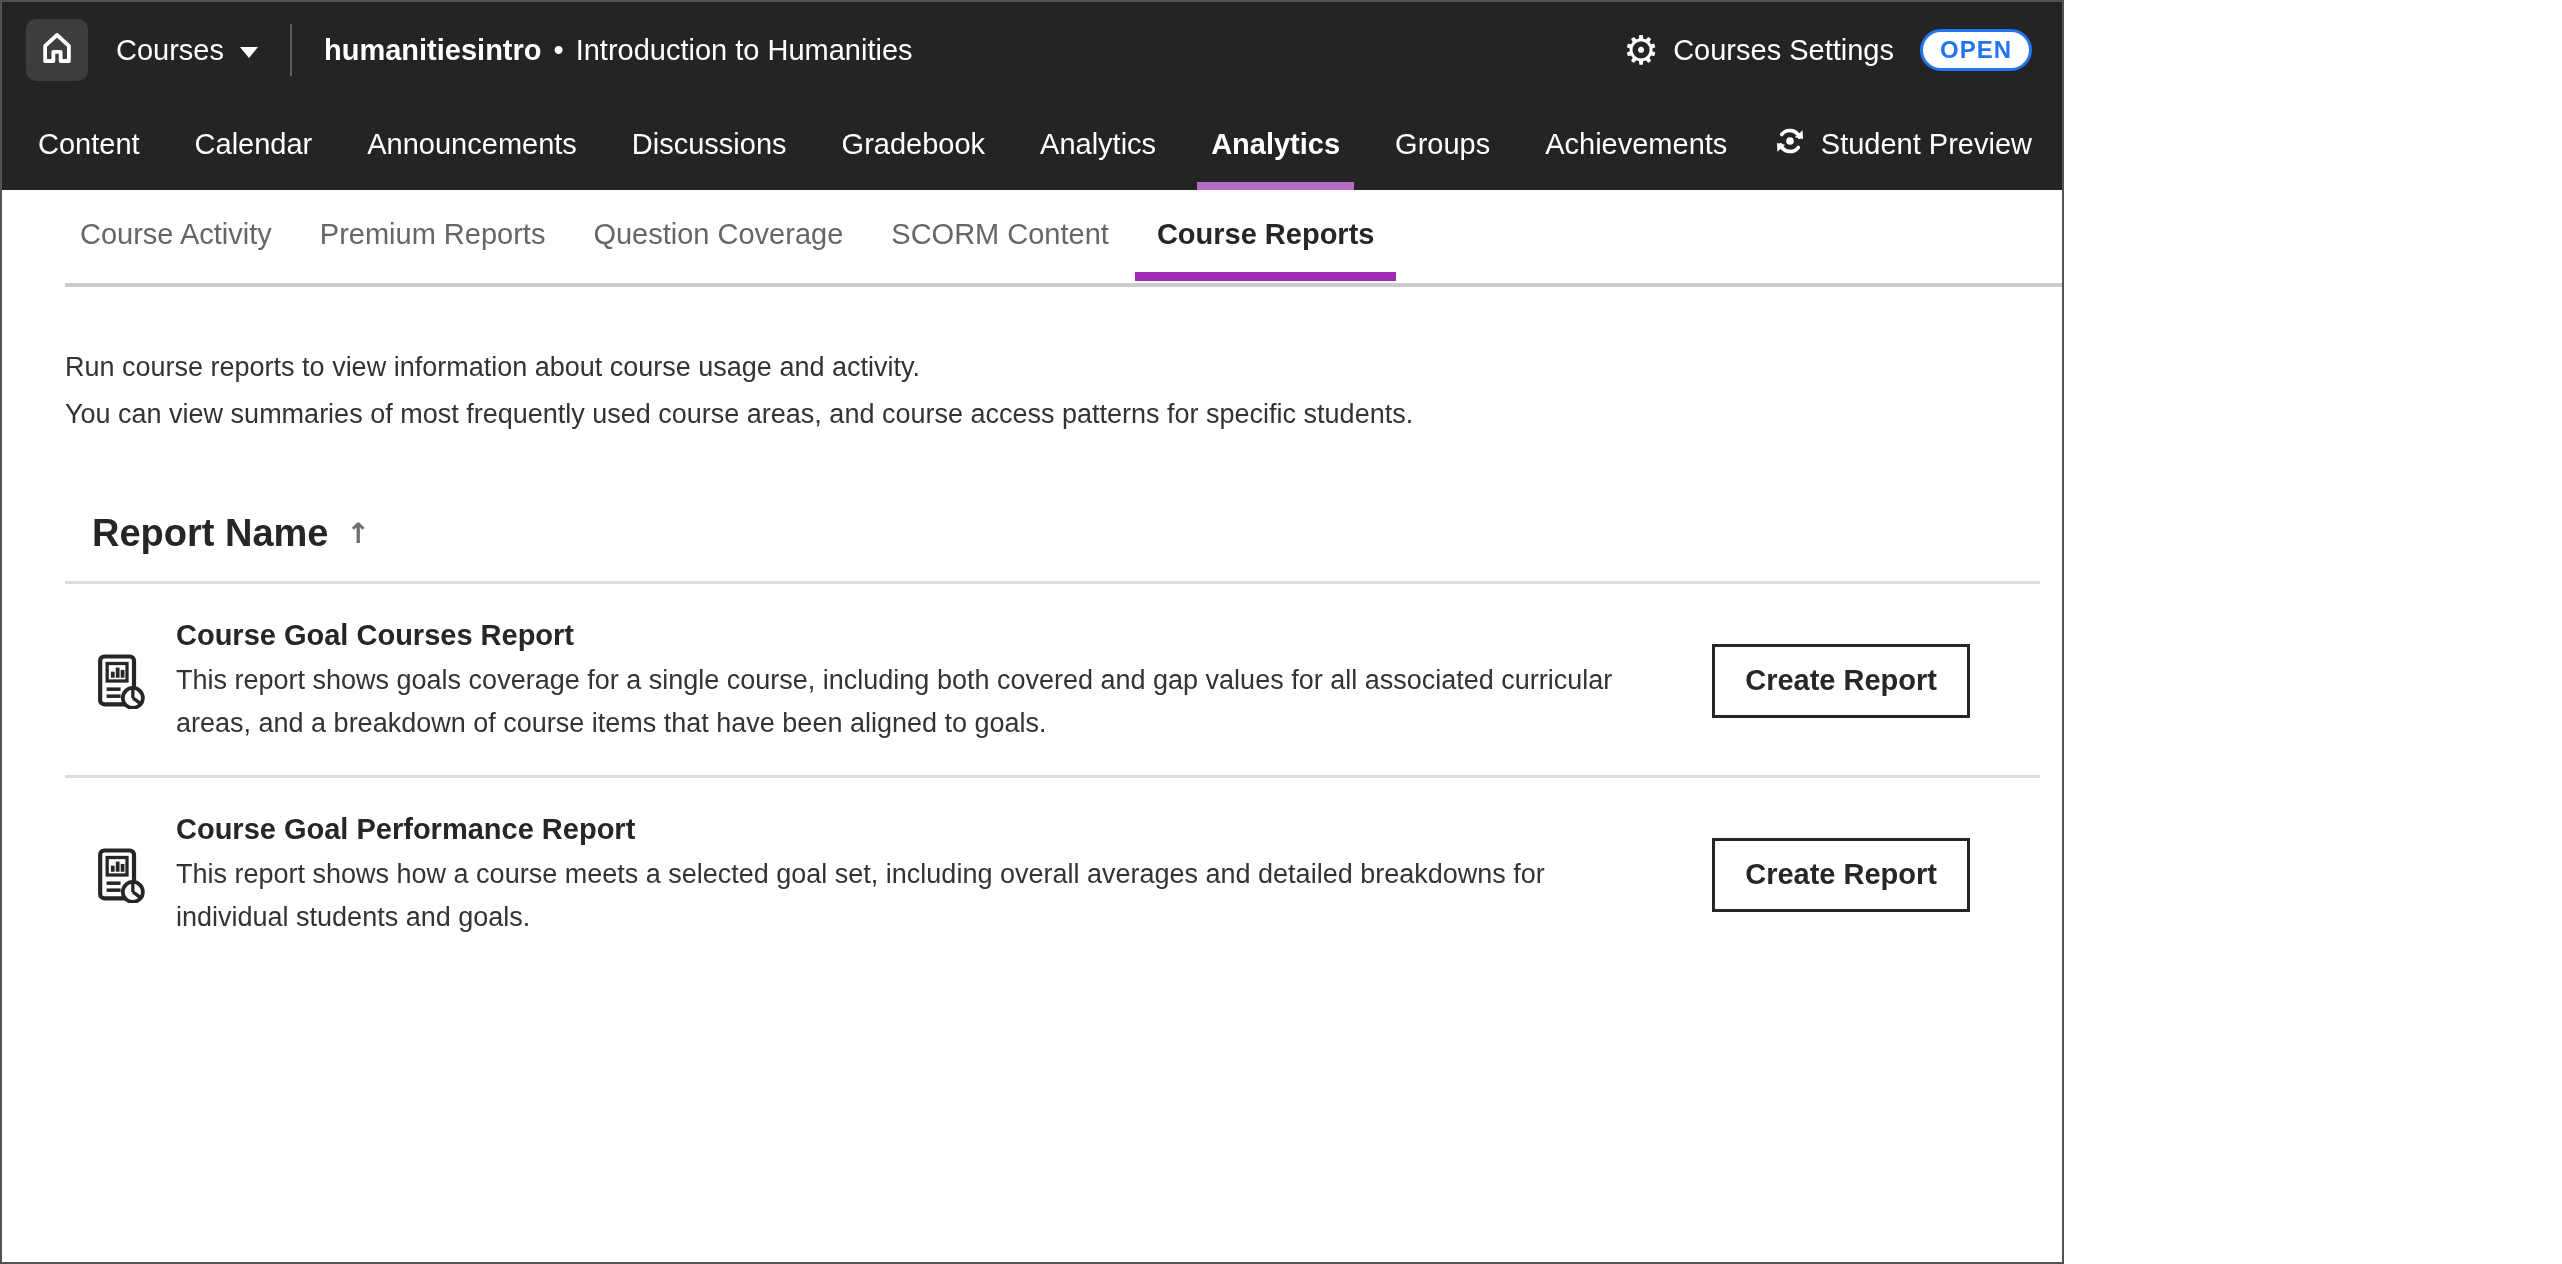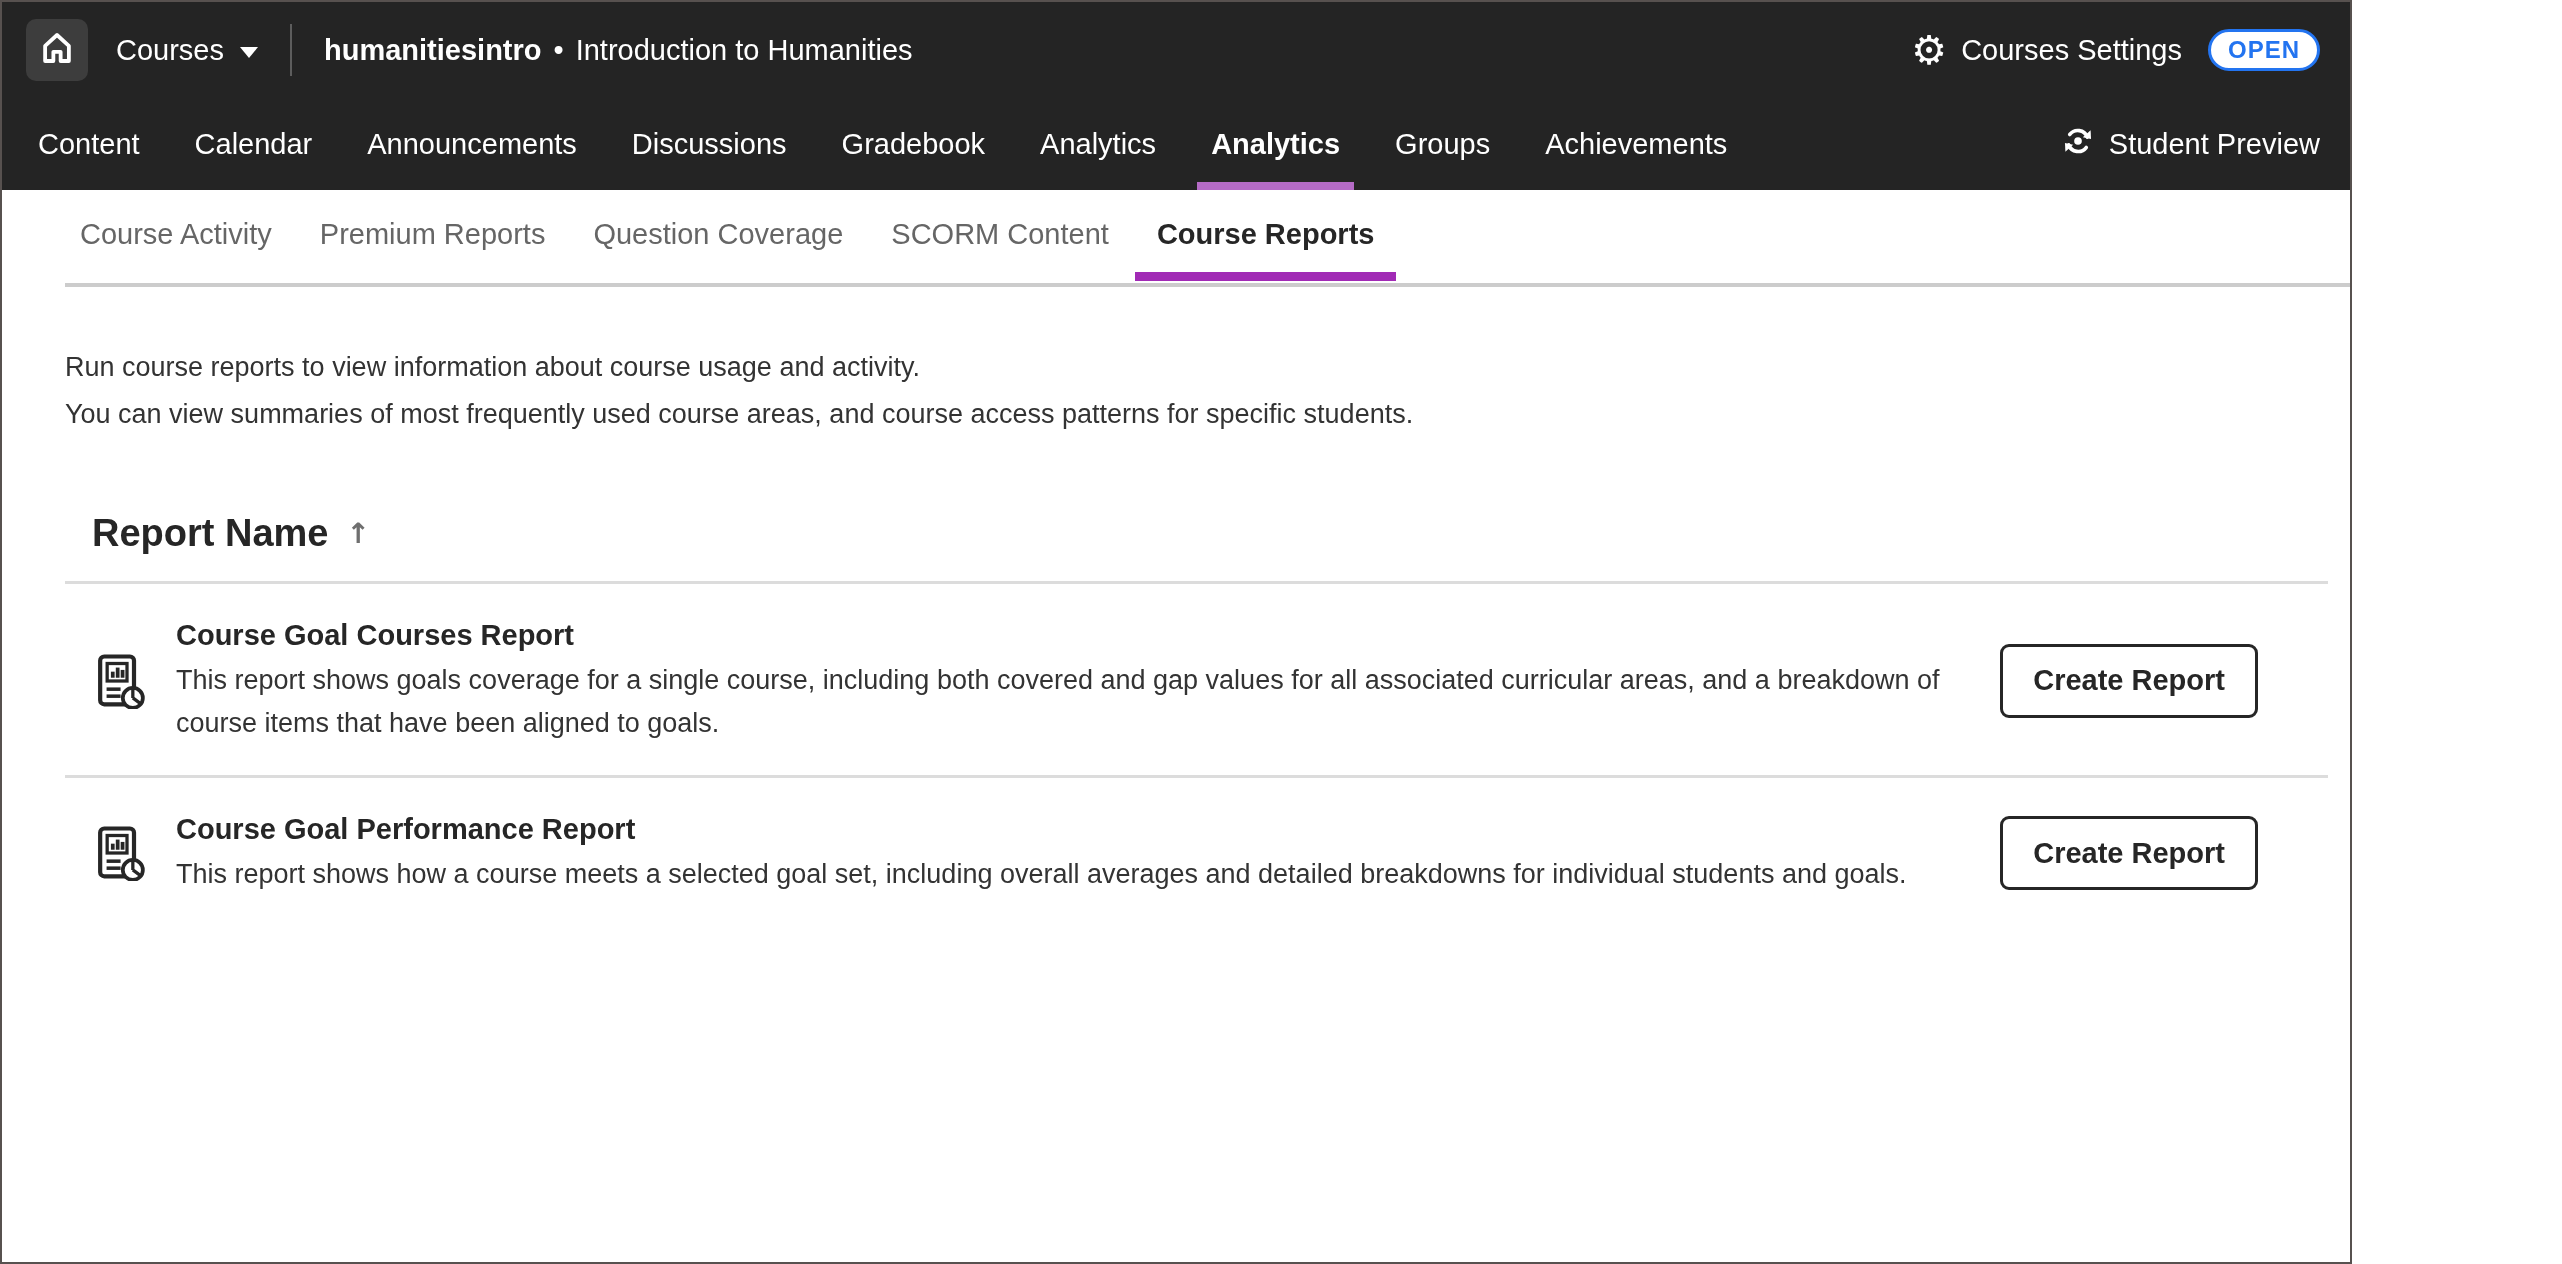--- a/index.html
+++ b/index.html
@@ -7,21 +7,21 @@
     --nav-underline:#b56bc6;
     --subtab-underline:#a12ab5;
     --open-blue:#2374f0;
     --divider:#dcdcdc;
     --ink:#262626;
     --body-ink:#333333;
   }
   *{box-sizing:border-box;margin:0;padding:0;}
   body{margin:0;background:#fff;font-family:"Liberation Sans","DejaVu Sans",sans-serif;}
   .screen{
-    width:2352px;height:1264px;background:#fff;
+    width:2064px;height:1264px;background:#fff;
     border:2px solid #57514f;overflow:hidden;position:relative;
   }
 
   
   .topbar{
     height:96px;background:var(--topbar-bg);
     display:flex;align-items:center;padding:0 30px 0 24px;color:#fff;
   }
   .home-btn{
     width:62px;height:62px;border-radius:10px;background:#3d3d3d;
@@ -87,21 +87,21 @@
   .report-header + .hdivider{margin-top:26px;}
 
   .report-row{
     display:flex;align-items:center;padding:32px 92px 30px 27px;
   }
   .report-icon{flex:none;margin-right:28px;display:flex;align-items:center;}
   .row-text{flex:1;margin-right:48px;max-width:2030px;}
   .row-title{font-size:29px;font-weight:700;color:var(--ink);line-height:38px;margin-bottom:5px;}
   .row-desc{font-size:27px;color:var(--body-ink);line-height:43px;}
   .create-btn{
-    flex:none;background:#fff;border:3px solid var(--ink);border-radius:9px;
+    flex:none;background:#fff;border:3px solid var(--ink);border-radius:0;
     font-family:inherit;font-size:29px;font-weight:600;color:var(--ink);
     padding:0 30px;height:74px;cursor:pointer;white-space:nowrap;
   }
 </style>
 </head>
 <body>
 
 <div class="screen">
 
   <div class="topbar">

